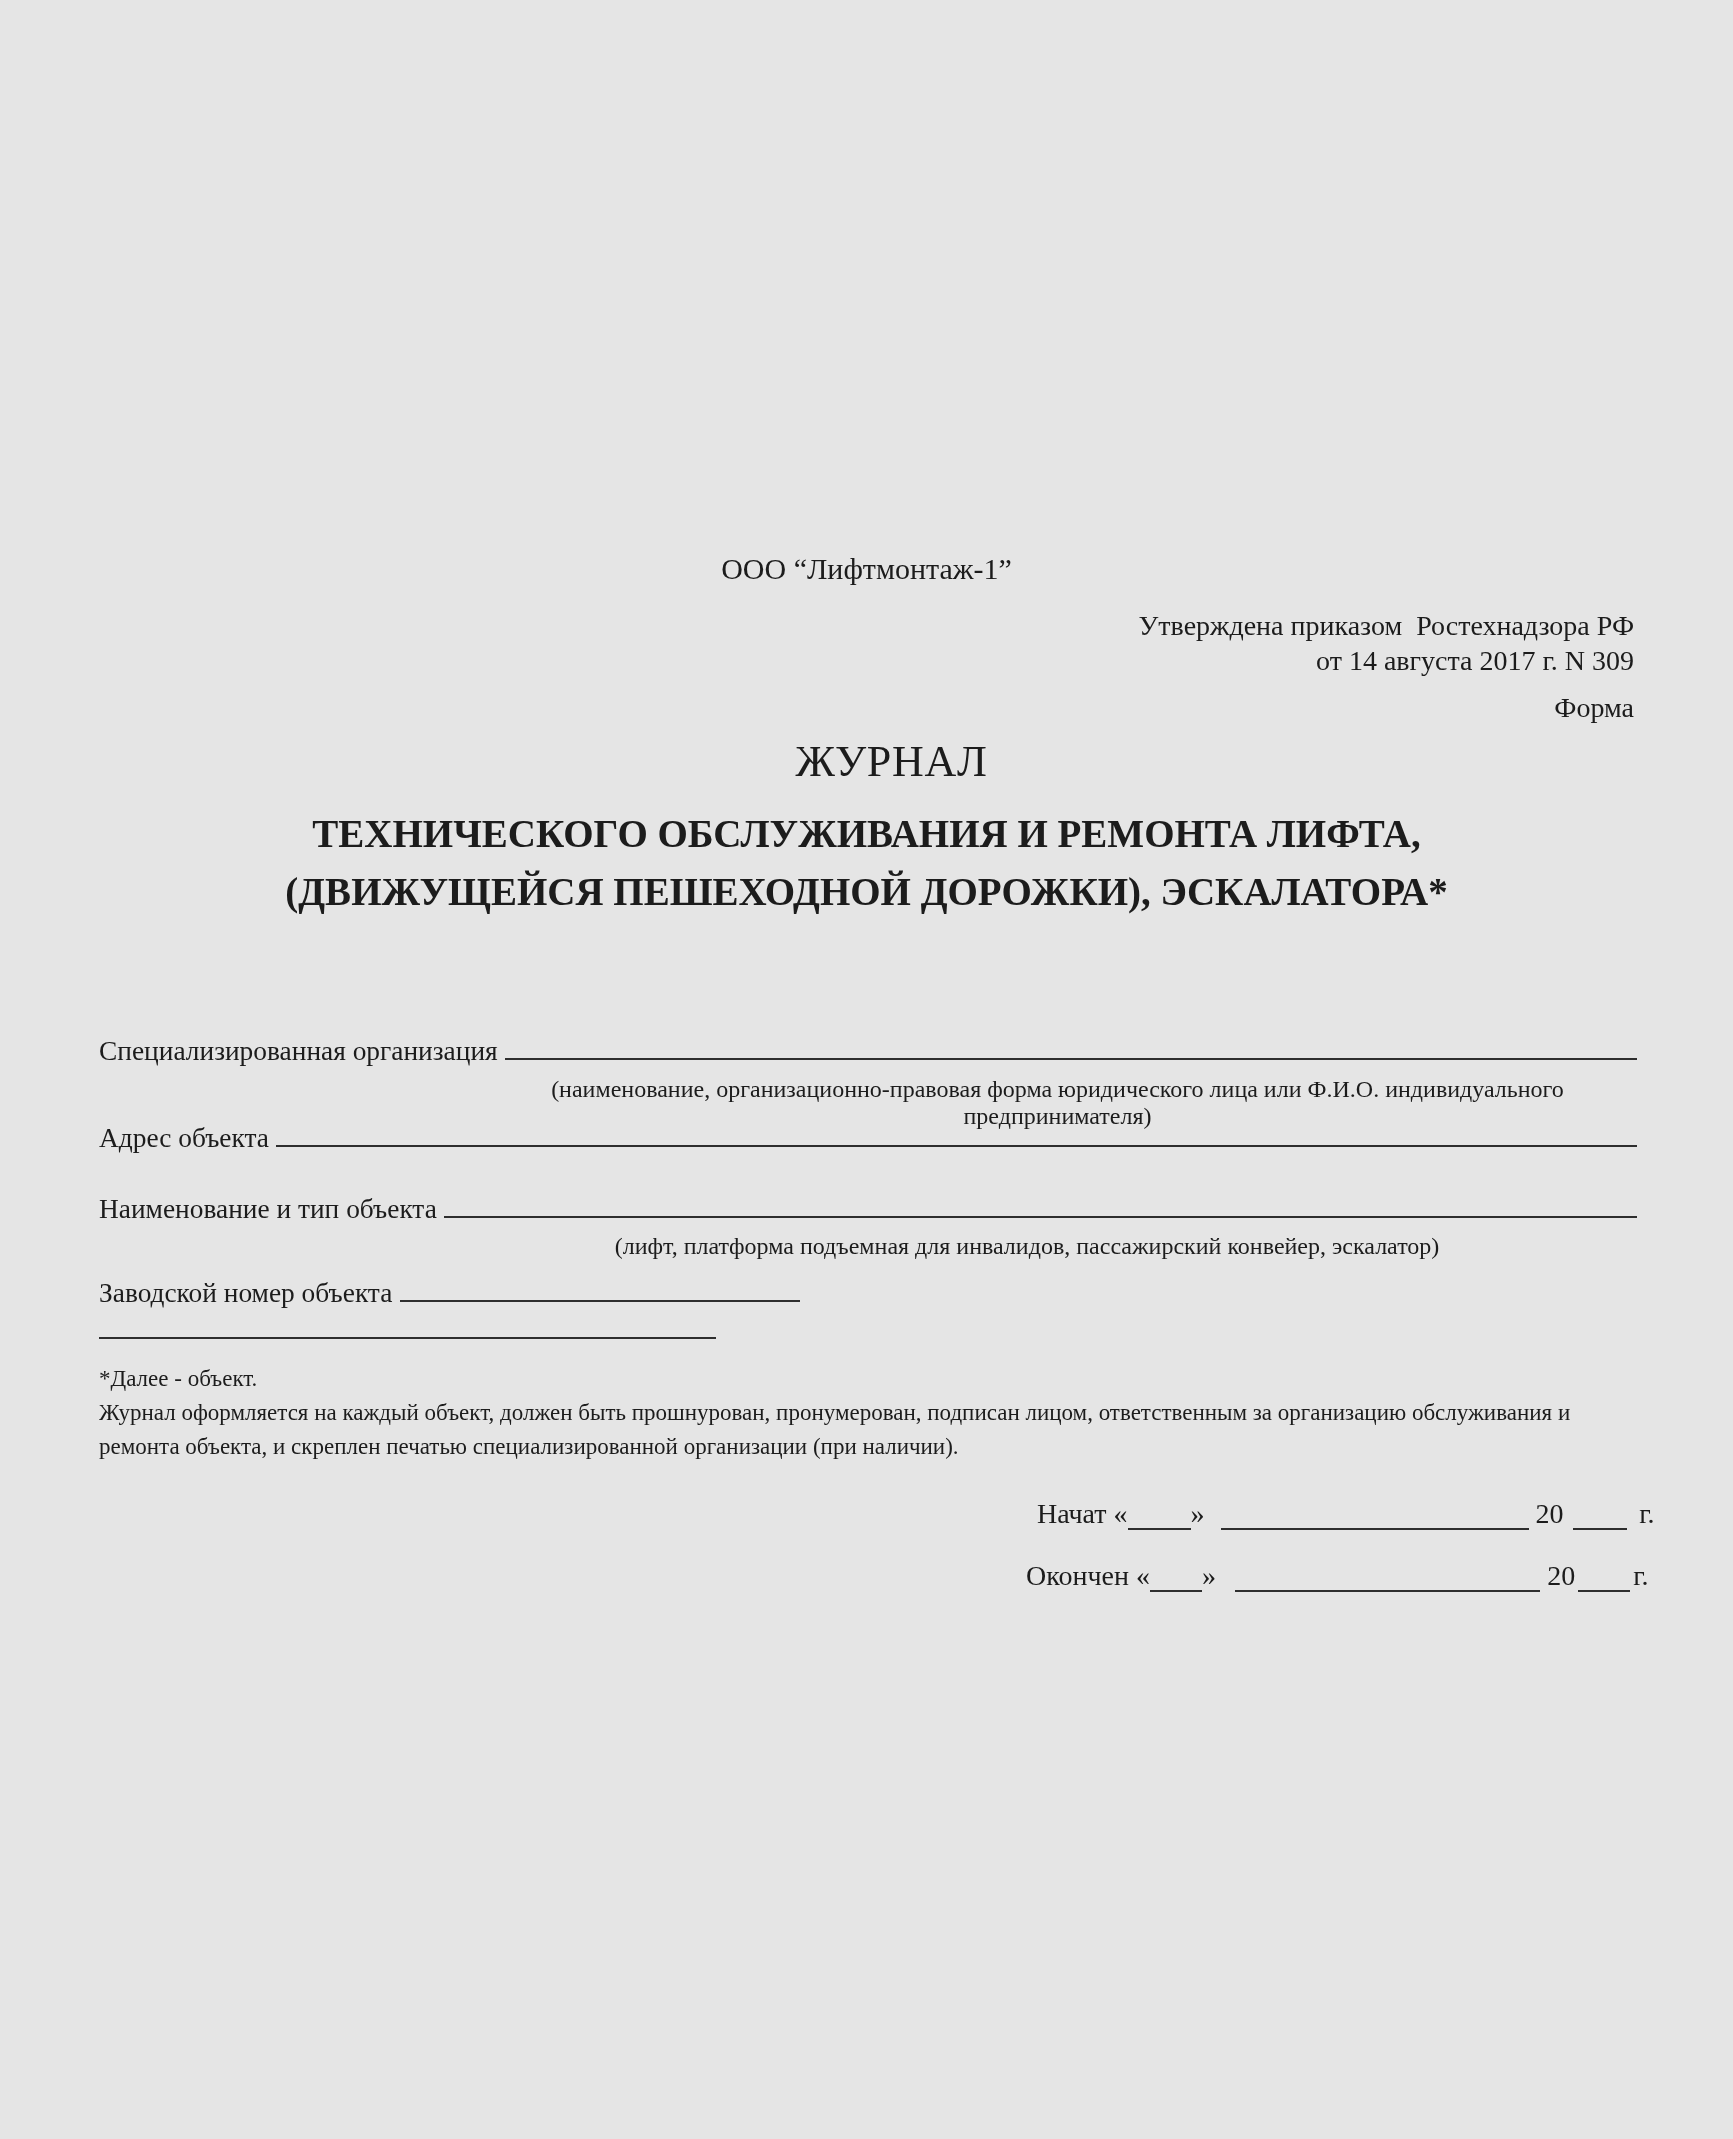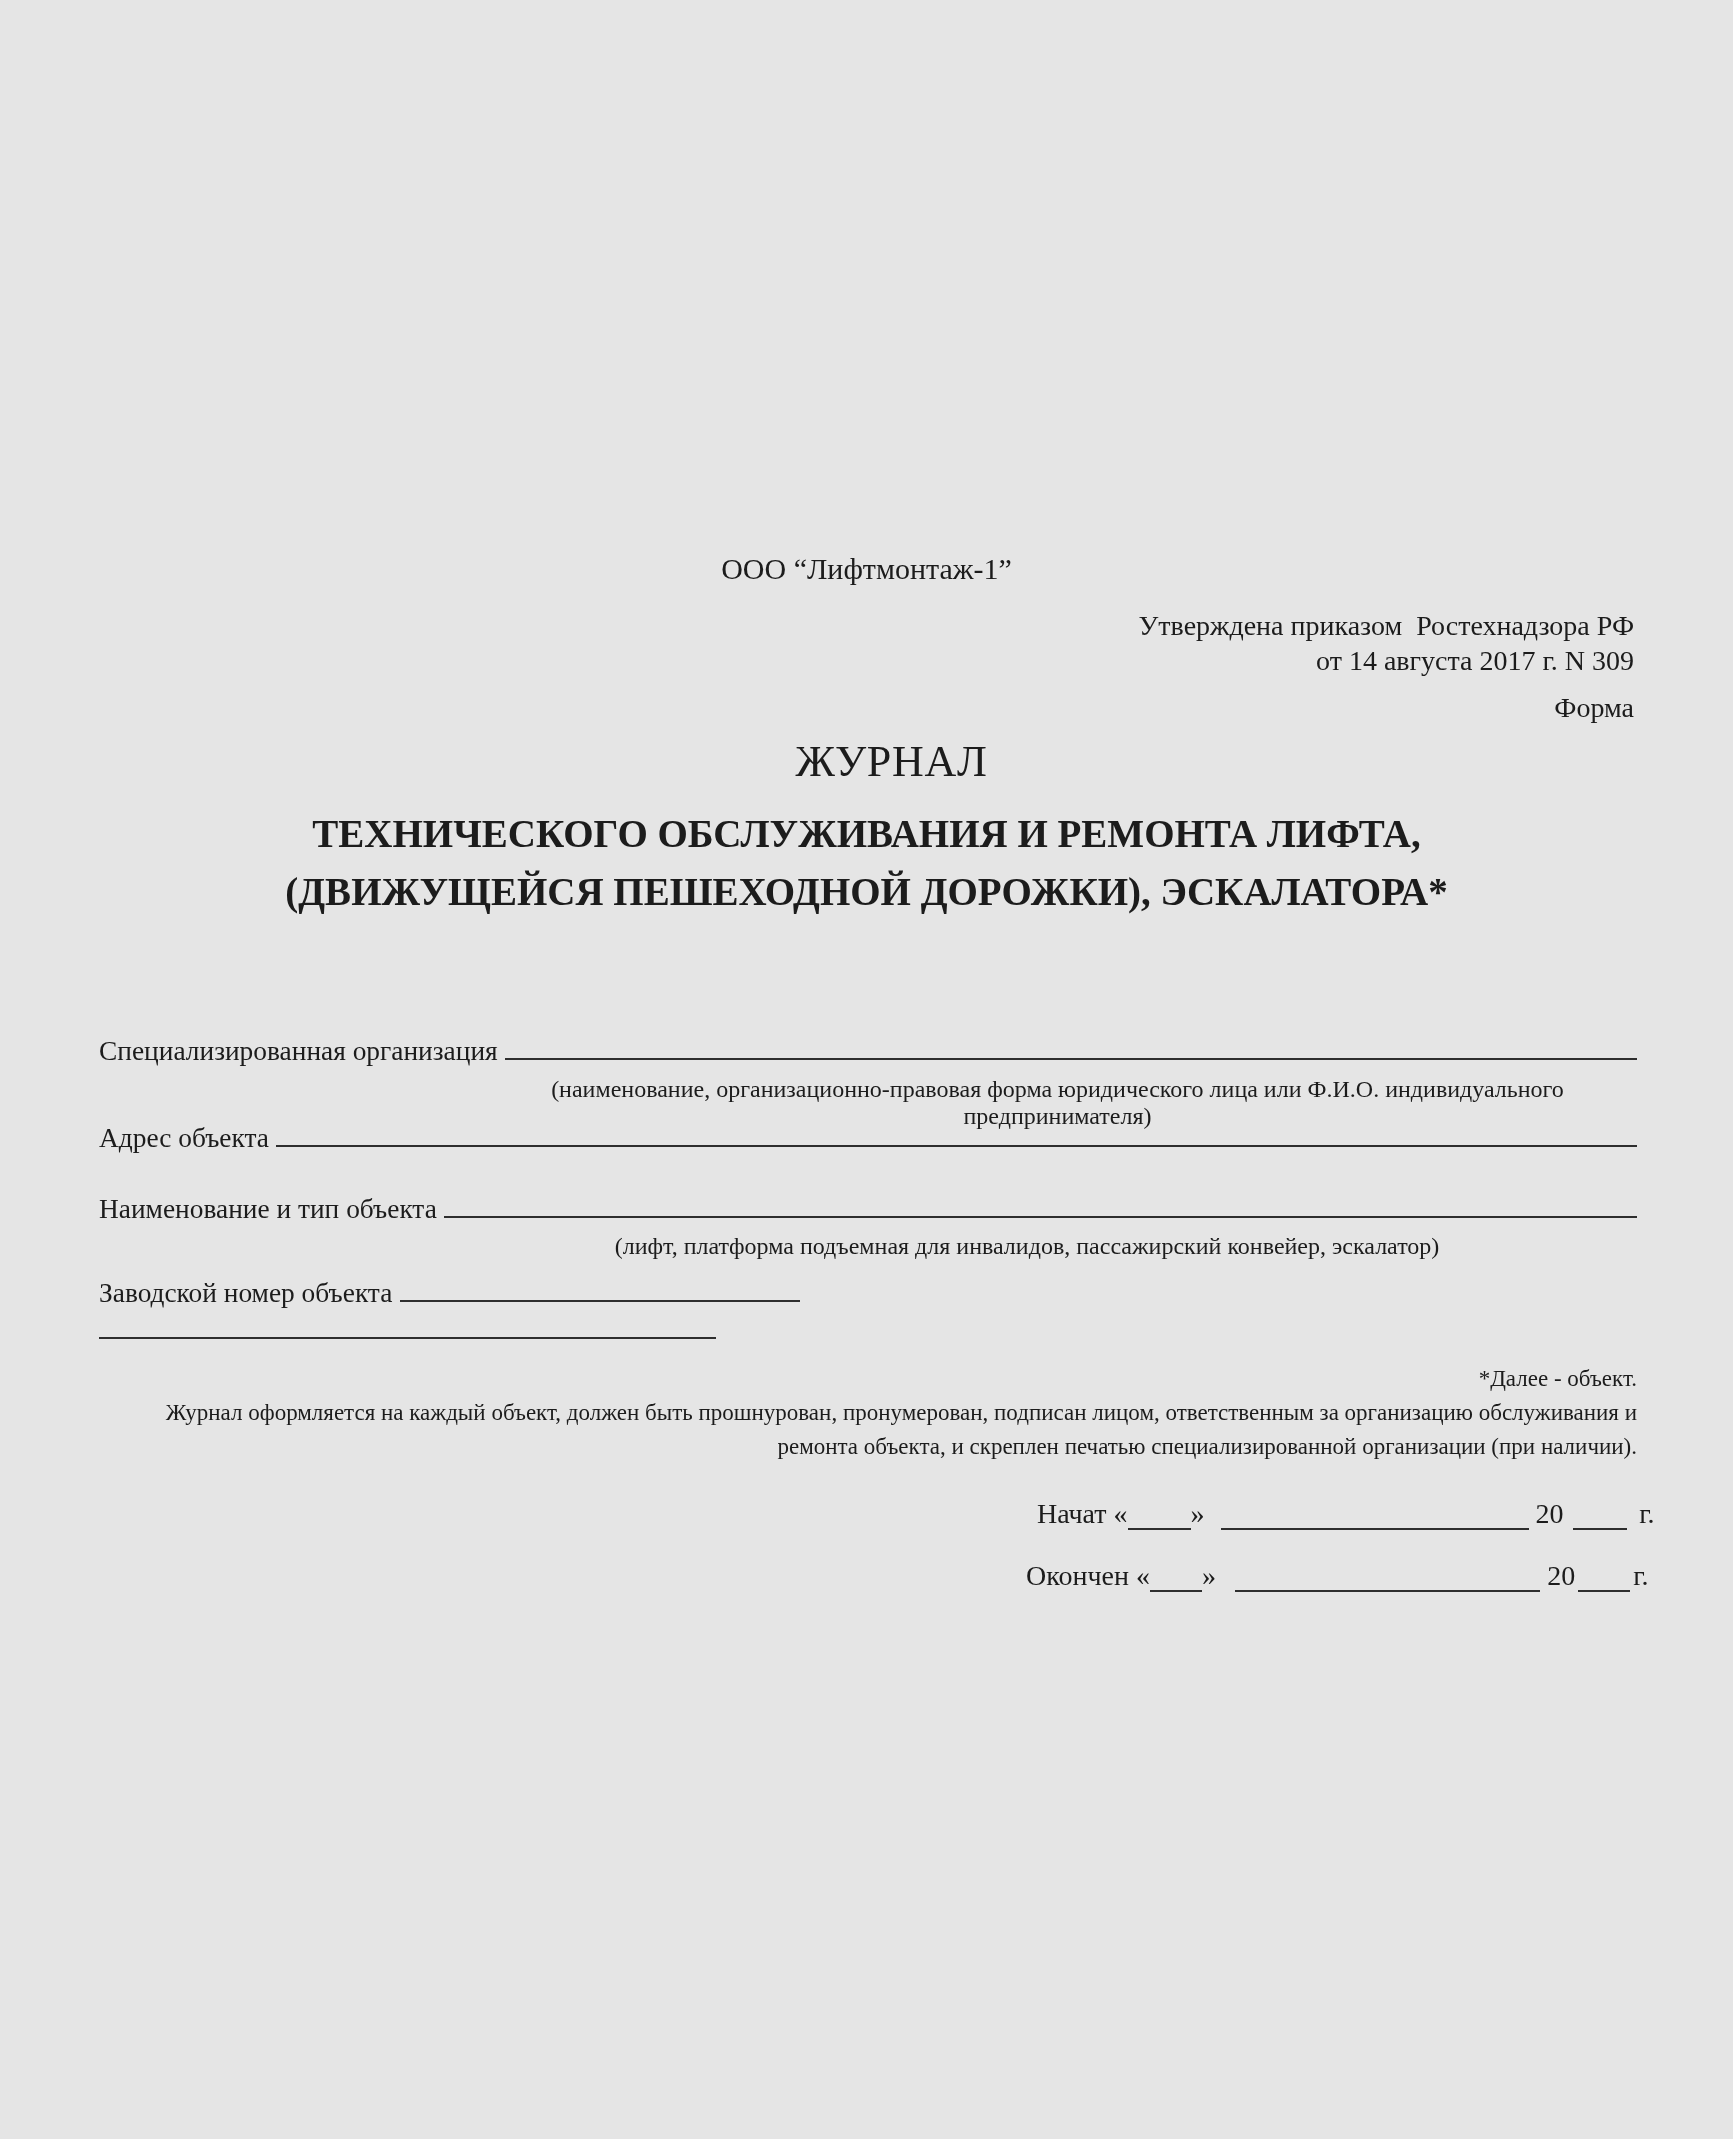--- a/index.html
+++ b/index.html
@@ -97,21 +97,21 @@
   </div>
   <div class="caption" style="top:1233px;left:428px;width:1198px;">(лифт, платформа подъемная для инвалидов, пассажирский конвейер, эскалатор)</div>
 
   <div class="row" style="top:1278px;">
     <span class="label">Заводской номер объекта</span>
     <span class="fill fill-fixed" style="flex-basis:400px;"></span>
   </div>
 
   <div class="hline" style="top:1337px;left:99px;width:617px;"></div>
 
-  <div class="footnote" style="top:1362px;text-align:right;">
+  <div class="footnote" style="top:1362px;">
     <div>*Далее - объект.</div>
     <div>Журнал оформляется на каждый объект, должен быть прошнурован, пронумерован, подписан лицом, ответственным за организацию обслуживания и ремонта объекта, и скреплен печатью специализированной организации (при наличии).</div>
   </div>
 
   <div class="date-row" style="top:1498px;left:1037px;">
     <span>Начат</span>
     <span>«</span><span class="blank w85"></span><span>»</span><span class="blank w415 ml22"></span><span class="ml9">20</span><span class="blank w73 ml13"></span><span class="ml16">г.</span>
   </div>
 
   <div class="date-row" style="top:1560px;left:1026px;">

